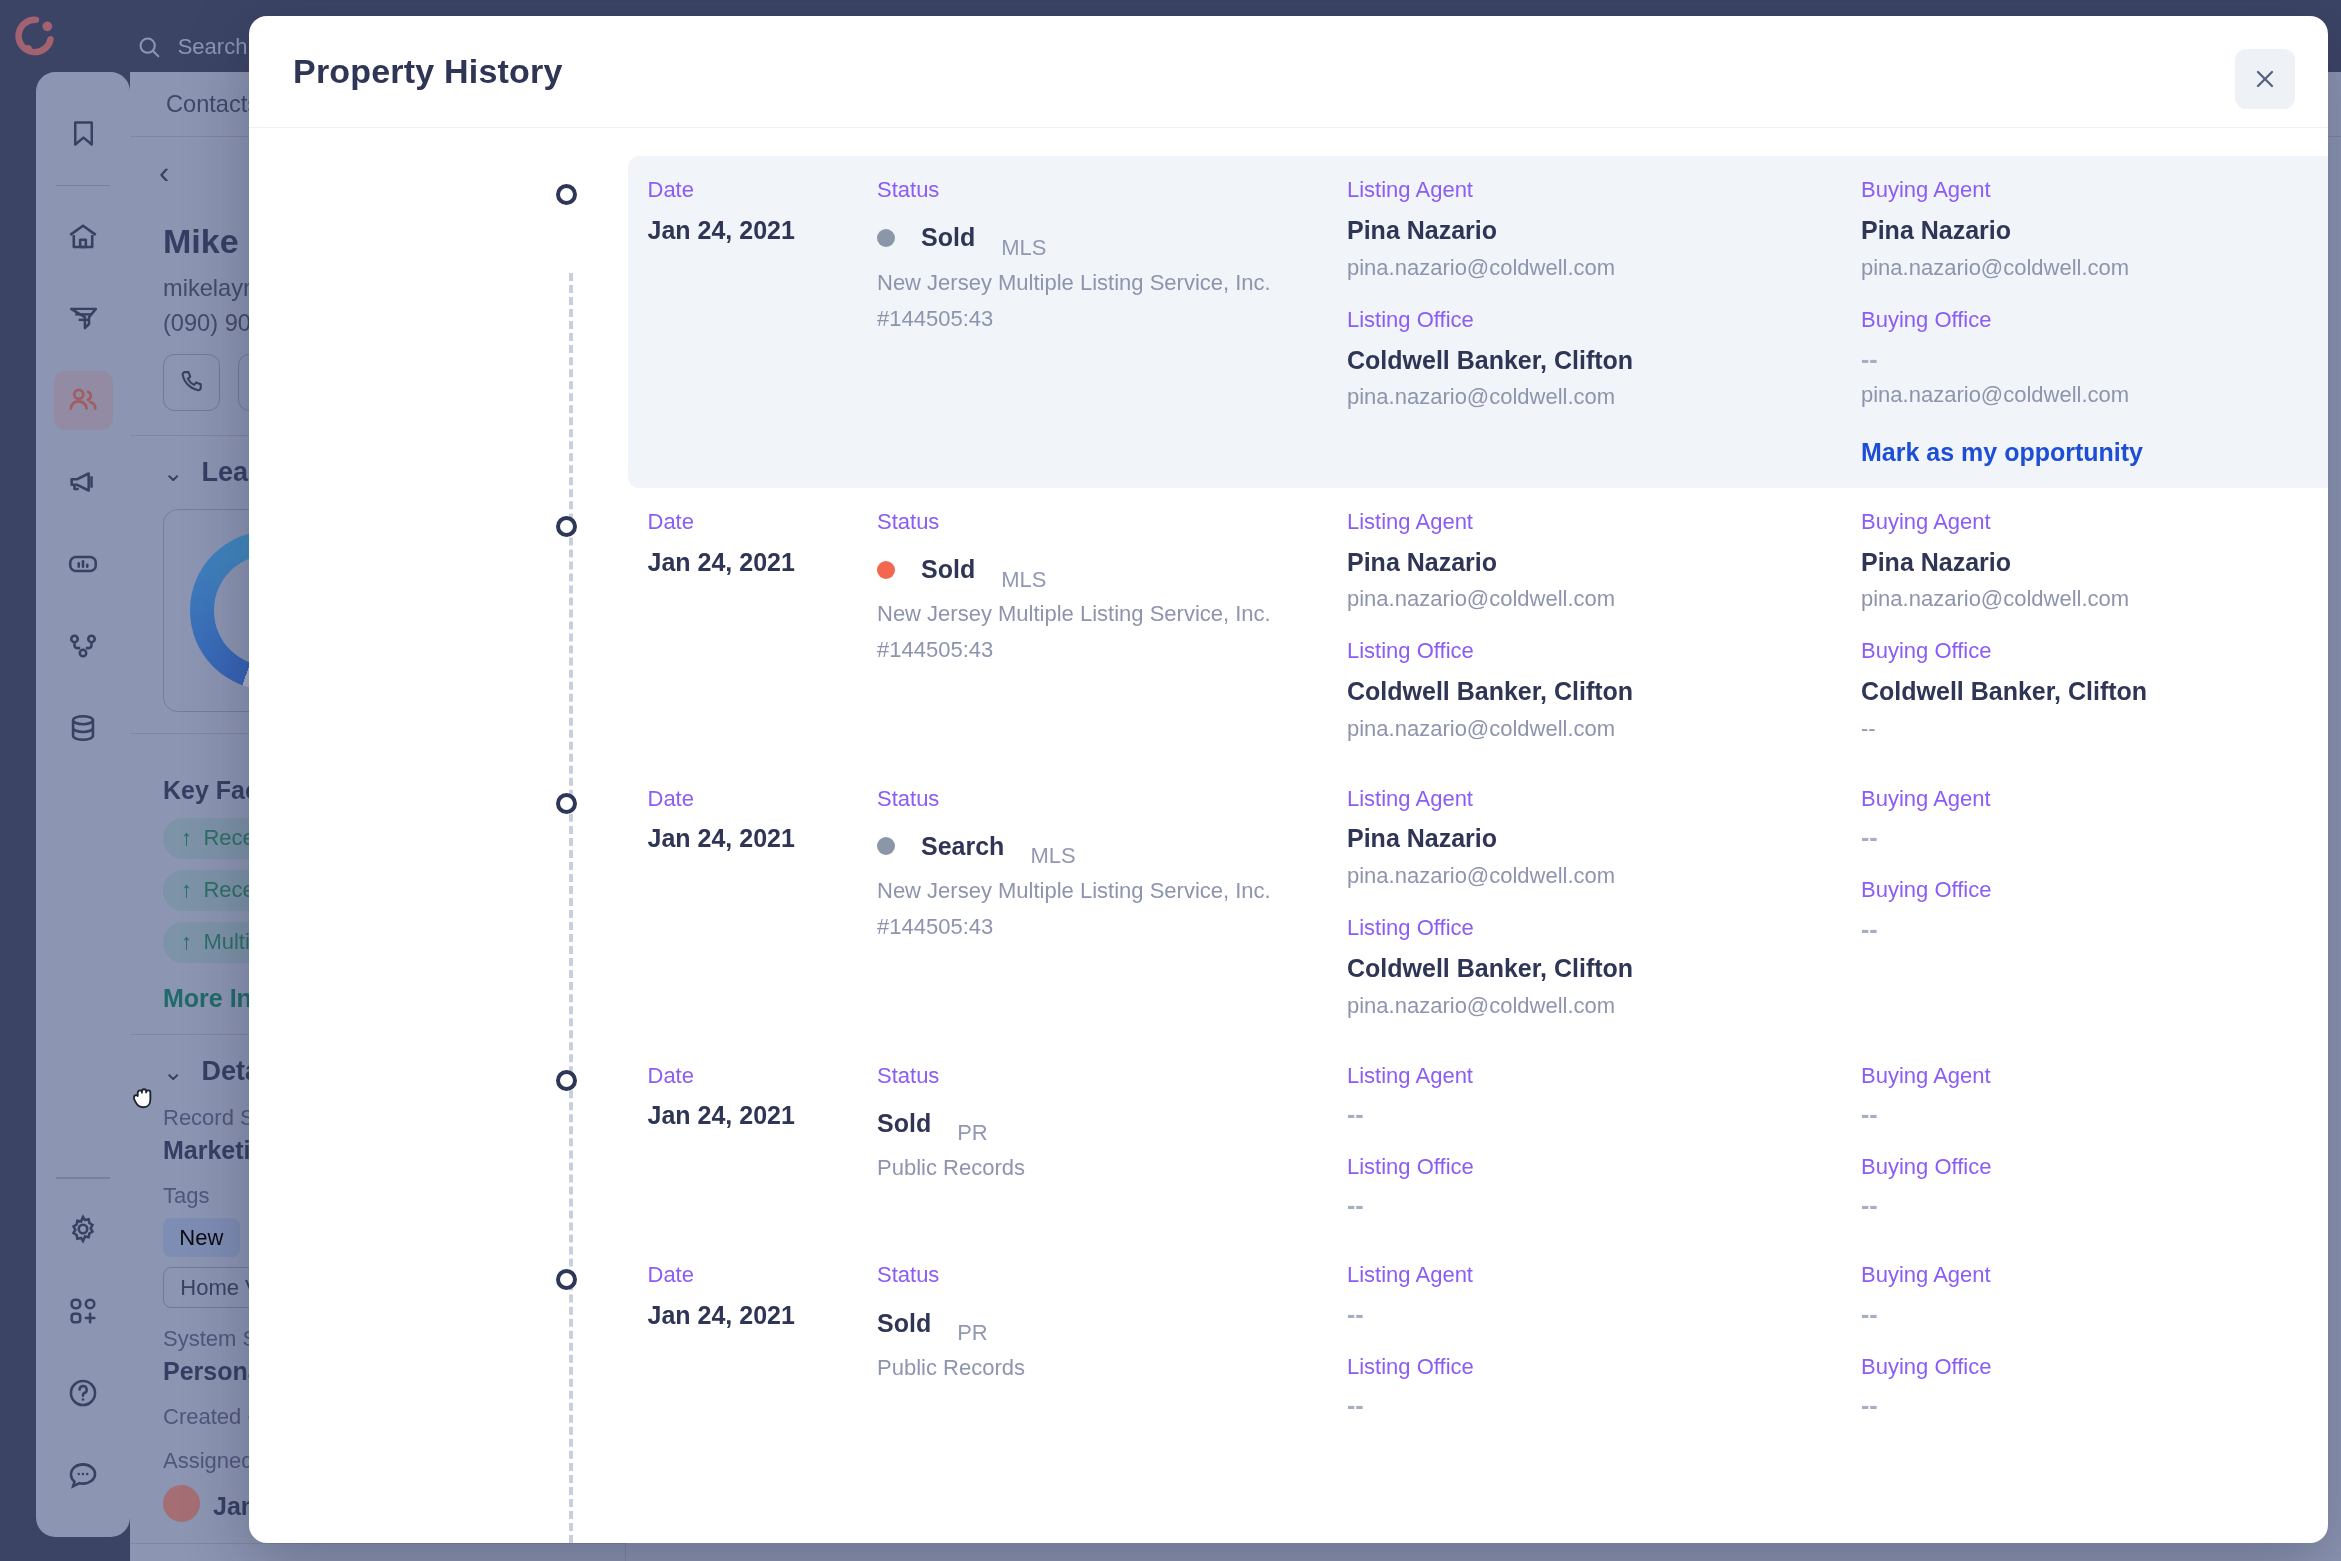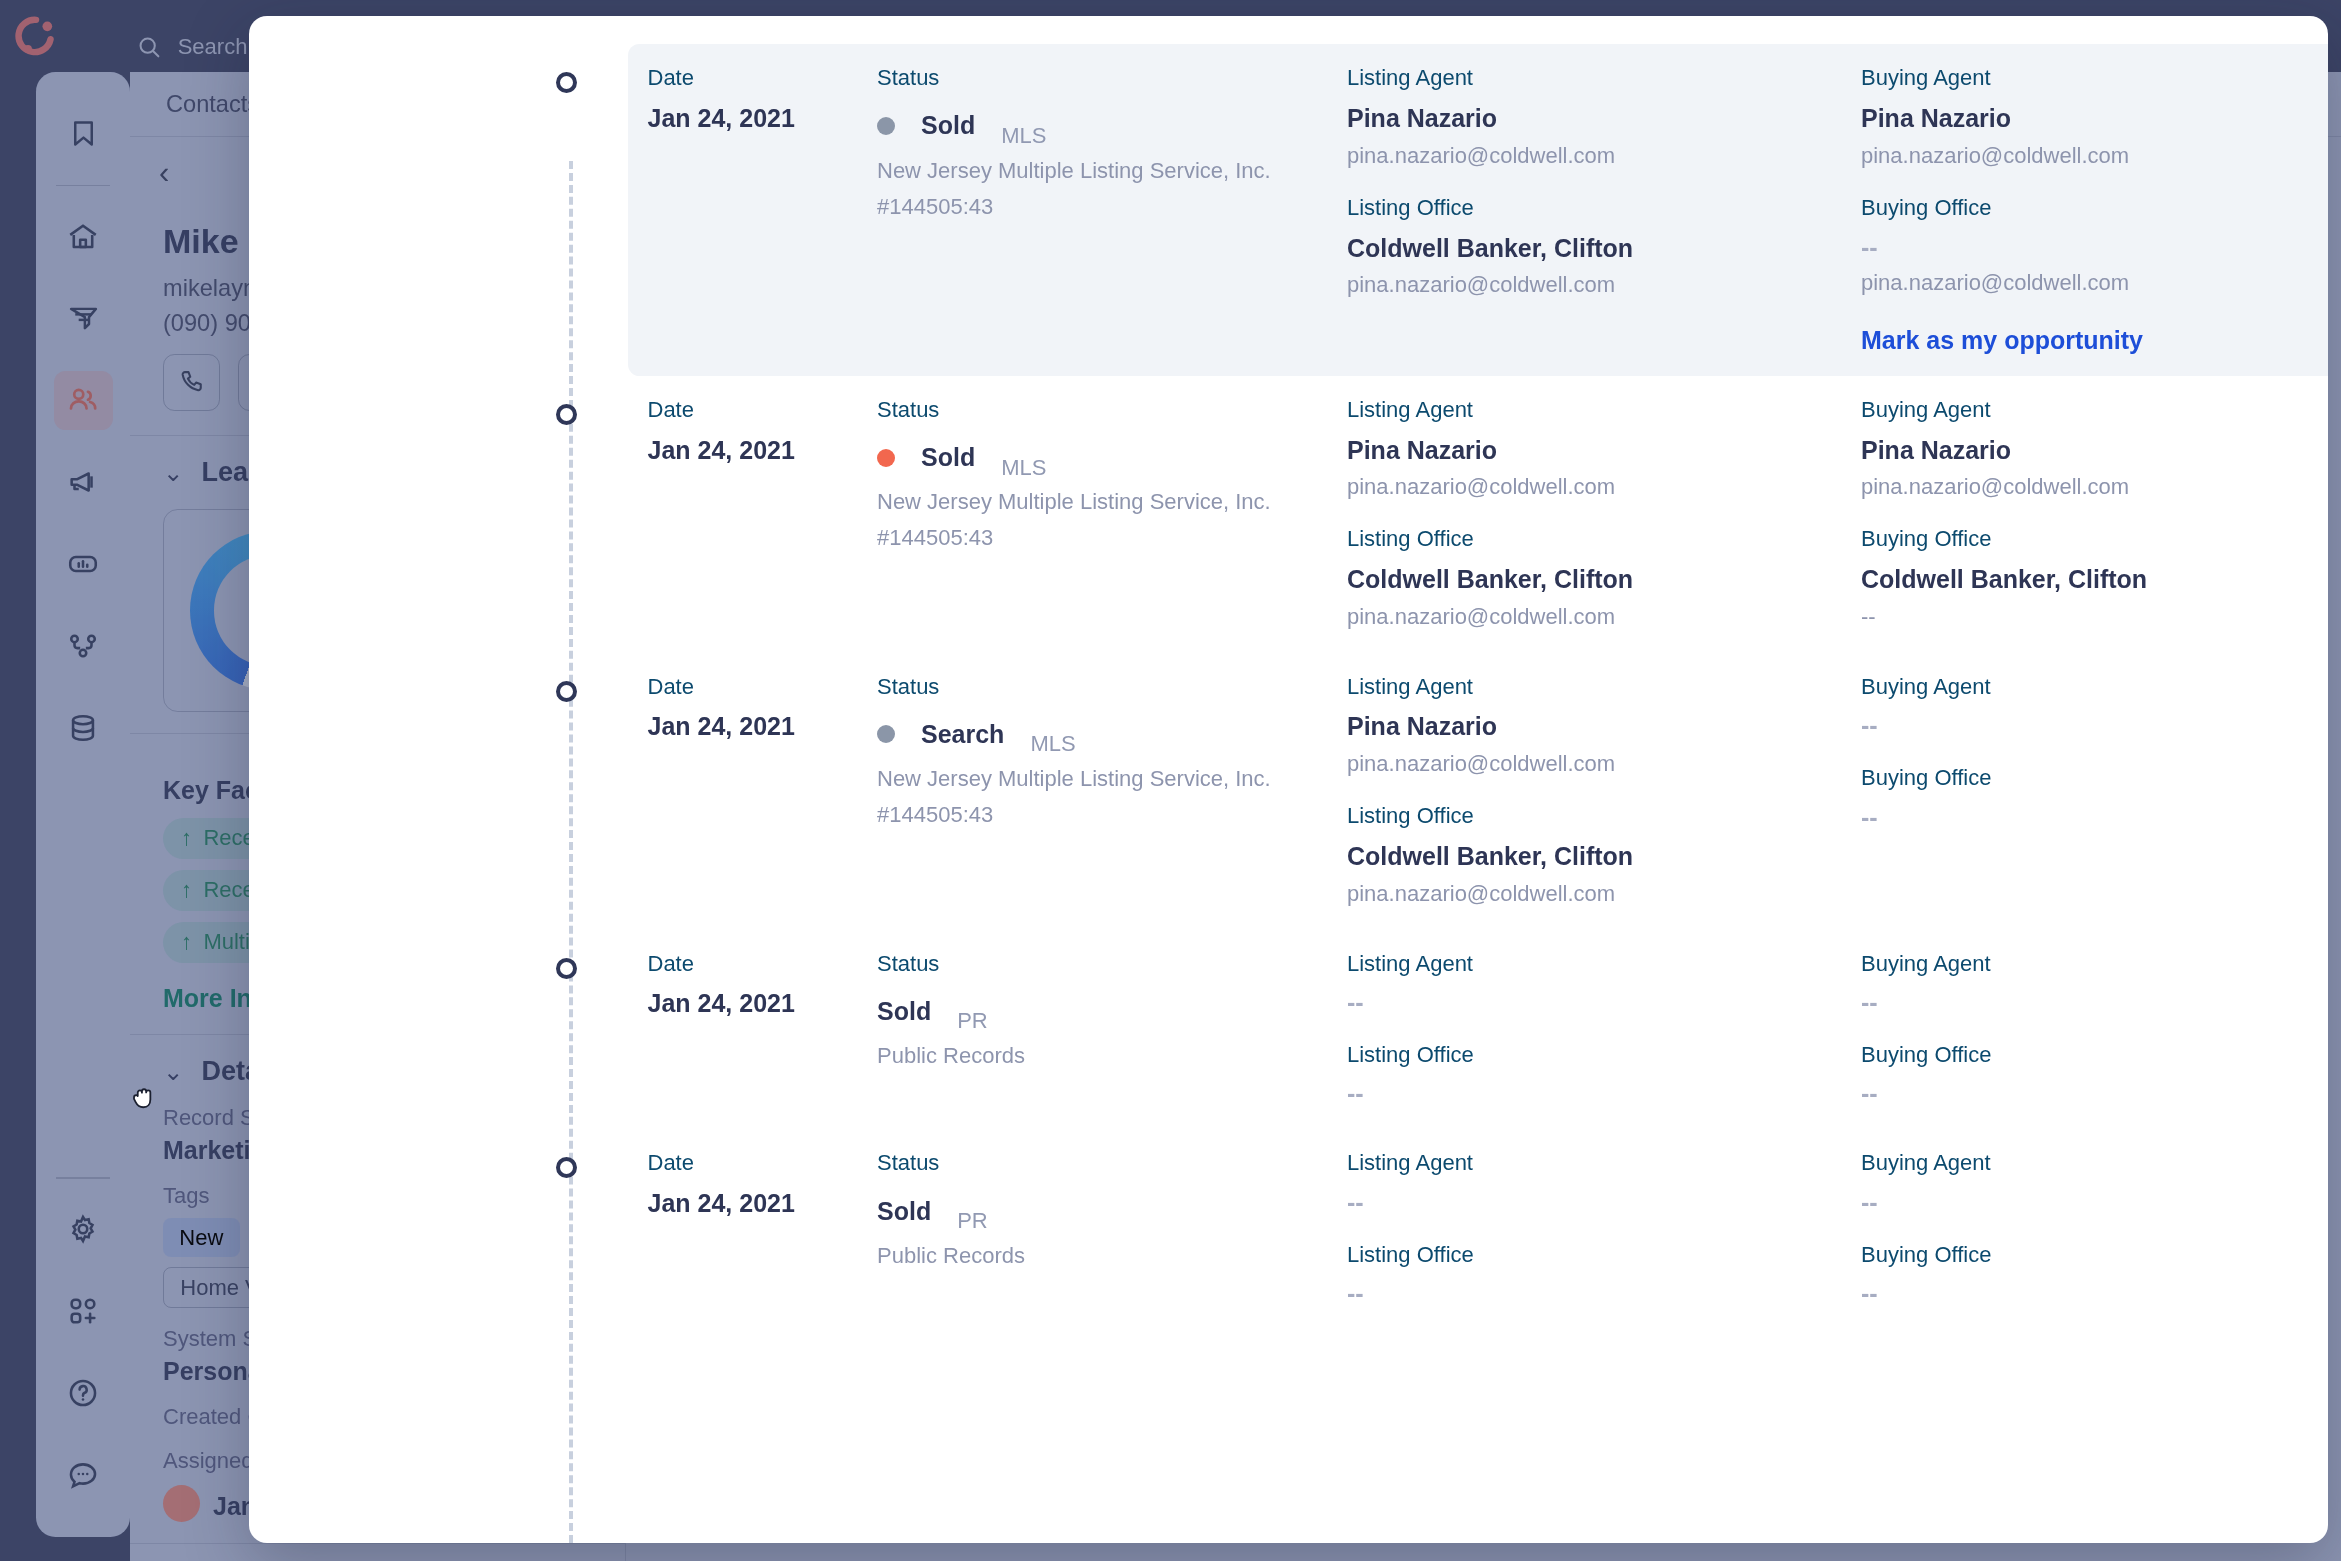--- a/index.html
+++ b/index.html
@@ -152,21 +152,21 @@
   }
   .row-card.highlight { background: #f1f4f8; }
 
   .col { flex: 0 0 auto; }
   .col-date   { width: 249px; padding-left: 19.5px; }
   .col-status { width: 470px; }
   .col-la     { width: 470px; }
   .col-ba     { width: 470px; margin-left: 44px; }
   .col-price  { width: 244px; }
 
-  .hdr { font-size: 22px; color: #0c4a6e; line-height: 1.2; margin-bottom: 11.4px; }
+  .hdr { font-size: 22px; color: #8b5cf6; line-height: 1.2; margin-bottom: 11.4px; }
   .val { font-size: 25px; font-weight: bold; color: #2e3555; line-height: 1.25; }
   .sub { font-size: 22px; color: #8d94ad; line-height: 1.35; margin-top: 6.5px; }
   .dash { font-size: 25px; font-weight: bold; color: #3b4467; }
   .dash.muted { color: #a7adc2; font-weight: bold; }
 
   .status-line { display: flex; align-items: center; gap: 26px; }
   .dot { width: 18px; height: 18px; border-radius: 50%; flex: 0 0 auto; }
   .status-src { font-size: 22px; color: #9199b2; font-weight: normal; margin-top: 20px; }
 
   .gap { height: 24.4px; }
@@ -378,20 +378,29 @@
   <div id="grab-cursor">
     <svg width="36" height="33" viewBox="0 0 24 22" fill="#ffffff" stroke="#1b2030" stroke-width="1.2" stroke-linejoin="round">
       <path d="M4 11c0-1 .6-1.6 1.4-1.6.5 0 .9.2 1.1.6V7.8c0-.9.6-1.5 1.4-1.5s1.4.6 1.4 1.5V7c0-.9.6-1.5 1.4-1.5S12.1 6.1 12.1 7v.6c0-.9.6-1.4 1.4-1.4s1.4.6 1.4 1.5v4.6c0 3.2-1.8 5.2-4.7 5.2-2.6 0-4-1.2-5.1-3.4L4 11.9z"></path>
     </svg>
   </div>
 </div>
 
 <div id="scrim"></div>
 
 <div id="modal">
+  <div id="modal-header">
+    <div id="modal-title">Property History</div>
+    <button id="close-btn">
+      <svg width="28" height="28" viewBox="0 0 24 24" fill="none" stroke="#5b6281" stroke-width="2" stroke-linecap="round">
+        <line x1="6" y1="6" x2="18" y2="18"></line>
+          <line x1="18" y1="6" x2="6" y2="18"></line>
+      </svg>
+    </button>
+  </div>
 
   <div id="modal-body">
     <div id="timeline"></div>
     <div id="rows">
         <div class="tl-row">
           <div class="tl-dot"></div>
           <div class="row-card highlight">
             <div class="col col-date">
               <div class="hdr">Date</div>
               <div class="val">Jan 24, 2021</div>

